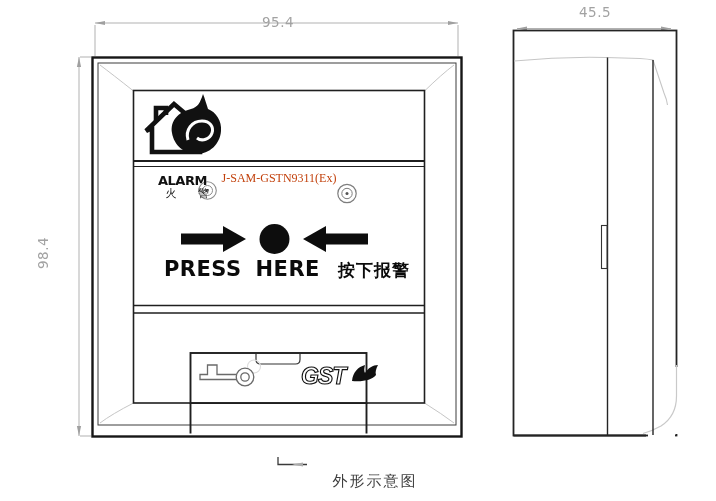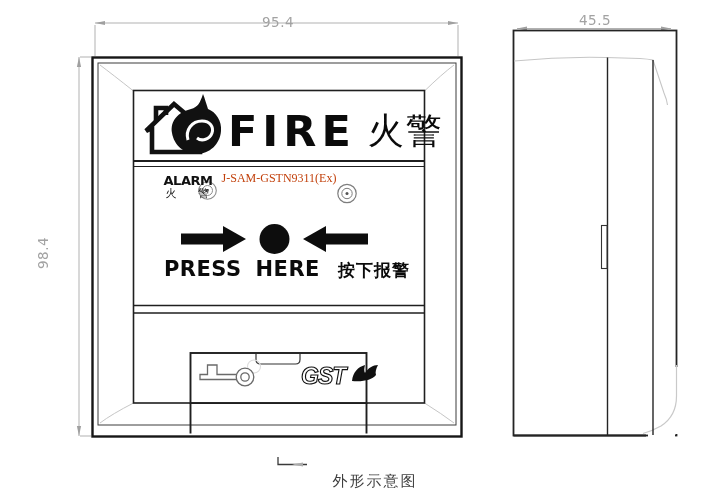--- a/index.html
+++ b/index.html
@@ -14,21 +14,21 @@
     font-family:"DejaVu Sans",sans-serif;
   }
   .dim-label-v{transform:rotate(-90deg);transform-origin:center center;}
   .fire-row{
     left:228px;top:104px;width:200px;height:54px;display:flex;align-items:center;
     color:#0b0b0b;white-space:nowrap;
   }
   .fire-en{font-size:43px;font-weight:600;letter-spacing:5px;}
   .fire-cn{font-size:36px;font-weight:500;margin-left:12px;letter-spacing:2px;}
   .alarm-block{left:158px;top:175px;width:60px;color:#111;line-height:11.5px;}
-  .alarm-en{font-size:13px;font-weight:700;letter-spacing:-0.5px;text-align:center;}
+  .alarm-en{font-size:13px;font-weight:700;letter-spacing:-0.5px;}
   .alarm-cn{font-size:11px;font-weight:400;letter-spacing:9px;margin-top:1px;white-space:nowrap;text-align:right;}
   .model-text{
     left:220px;top:171px;width:118px;text-align:center;color:#c2410c;
     font-family:"Liberation Serif","DejaVu Serif",serif;font-size:12px;white-space:nowrap;
   }
   .press-row{
     left:140px;top:257px;width:270px;text-align:right;color:#0b0b0b;white-space:nowrap;
   }
   .press-en{font-size:21px;font-weight:700;letter-spacing:0.5px;word-spacing:6px;}
   .press-cn{font-size:17px;font-weight:600;margin-left:13px;letter-spacing:1px;}
@@ -148,26 +148,22 @@
     <g>
       <path d="M278,457 V464.5 H307" fill="none" stroke="#3a3a3a" stroke-width="1.3"></path>
       <polygon points="292,464.5 303,462.6 303,466.4" fill="#ababab"></polygon>
     </g>
   </svg>
 
   <div class="abs dim-label" style="left:240px;top:14px;width:76px;">95.4</div>
 
   <div class="abs dim-label dim-label-v" style="left:18px;top:245px;width:50px;height:16px;">98.4</div>
 
-  <div class="abs dim-label" style="left:557px;top:12px;width:76px;">45.5</div>
+  <div class="abs dim-label" style="left:557px;top:4px;width:76px;">45.5</div>
 
-  <div class="abs fire-row">
-    <span class="fire-en">FIRE</span>
-    <span class="fire-cn">火警</span>
-  </div>
 
   <div class="abs alarm-block">
     <div class="alarm-en">ALARM</div>
     <div class="alarm-cn">火 警</div>
   </div>
 
   <div class="abs model-text">J-SAM-GSTN9311(Ex)</div>
 
   <div class="abs press-row">
     <span class="press-en">PRESS HERE</span>

